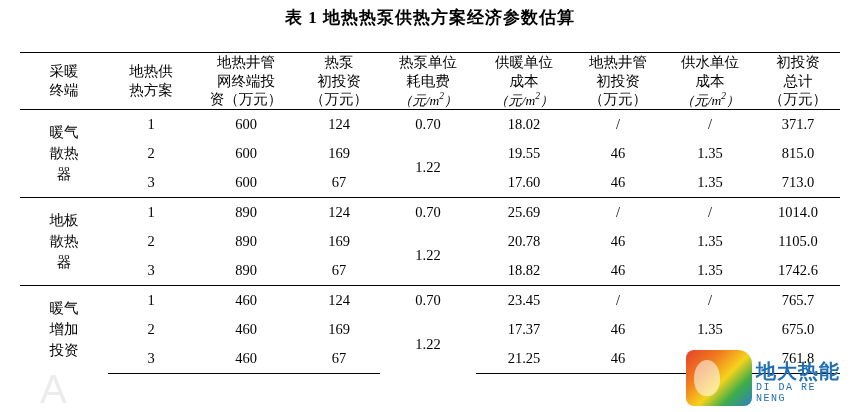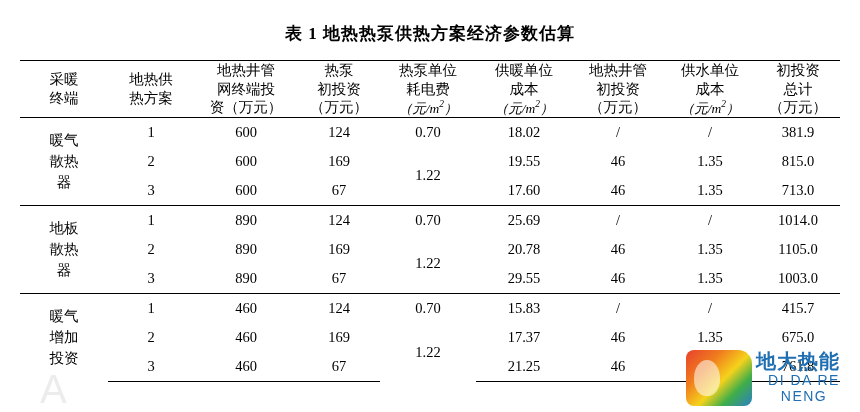--- a/index.html
+++ b/index.html
@@ -18,27 +18,27 @@
   .page {
     width: 860px;
     height: 412px;
     position: relative;
   }
   .table-title {
     text-align: center;
     font-size: 17px;
     font-weight: bold;
     letter-spacing: 1px;
-    padding-top: 22px;
+    padding-top: 6px;
     padding-bottom: 7px;
   }
   table.econ {
     border-collapse: collapse;
     width: 820px;
-    margin: 8px auto;
+    margin: 16px auto;
     table-layout: fixed;
   }
   table.econ td, table.econ th {
     text-align: center;
     vertical-align: middle;
     font-weight: normal;
     font-size: 14.5px;
     padding: 0;
   }
   .head-row th {
@@ -104,25 +104,24 @@
   }
   .logo-cn {
     font-size: 20px;
     font-weight: bold;
     color: #1f6fb2;
     letter-spacing: 1px;
     line-height: 1.1;
     font-family: "Liberation Sans", sans-serif;
   }
   .logo-en {
-    font-size: 14px;
+    font-size: 10px;
     color: #1f6fb2;
     letter-spacing: 1.5px;
-    font-family: Liberation Sans, sans-serif;
-    text-align: center;
+    font-family: Liberation Mono, monospace;
   }
   .watermark {
     position: absolute;
     left: 40px;
     bottom: 0px;
     font-size: 40px;
     color: rgba(150,150,150,0.18);
     font-family: "Liberation Sans", sans-serif;
   }
 </style>
@@ -200,21 +199,21 @@
           <div>散热</div>
           <div>器</div>
         </td>
         <td class="cell num">1</td>
         <td class="cell num">600</td>
         <td class="cell num">124</td>
         <td class="cell num">0.70</td>
         <td class="cell num">18.02</td>
         <td class="cell num">/</td>
         <td class="cell num">/</td>
-        <td class="cell num">381.9</td>
+        <td class="cell num">371.7</td>
       </tr>
       <tr>
         <td class="cell num">2</td>
         <td class="cell num">600</td>
         <td class="cell num">169</td>
         <td class="cell num" rowspan="2">1.22</td>
         <td class="cell num">19.55</td>
         <td class="cell num">46</td>
         <td class="cell num">1.35</td>
         <td class="cell num">815.0</td>
@@ -251,40 +250,40 @@
         <td class="cell num" rowspan="2">1.22</td>
         <td class="cell num">20.78</td>
         <td class="cell num">46</td>
         <td class="cell num">1.35</td>
         <td class="cell num">1105.0</td>
       </tr>
       <tr>
         <td class="cell num">3</td>
         <td class="cell num">890</td>
         <td class="cell num">67</td>
-        <td class="cell num">29.55</td>
-        <td class="cell num">46</td>
-        <td class="cell num">1.35</td>
-        <td class="cell num">1003.0</td>
+        <td class="cell num">18.82</td>
+        <td class="cell num">46</td>
+        <td class="cell num">1.35</td>
+        <td class="cell num">1742.6</td>
       </tr>
 
       <tr class="grp-rule">
         <td class="cell endpoint" rowspan="3">
           <div>暖气</div>
           <div>增加</div>
           <div>投资</div>
         </td>
         <td class="cell num">1</td>
         <td class="cell num">460</td>
         <td class="cell num">124</td>
         <td class="cell num">0.70</td>
-        <td class="cell num">15.83</td>
-        <td class="cell num">/</td>
-        <td class="cell num">/</td>
-        <td class="cell num">415.7</td>
+        <td class="cell num">23.45</td>
+        <td class="cell num">/</td>
+        <td class="cell num">/</td>
+        <td class="cell num">765.7</td>
       </tr>
       <tr>
         <td class="cell num">2</td>
         <td class="cell num">460</td>
         <td class="cell num">169</td>
         <td class="cell num" rowspan="2">1.22</td>
         <td class="cell num">17.37</td>
         <td class="cell num">46</td>
         <td class="cell num">1.35</td>
         <td class="cell num">675.0</td>

